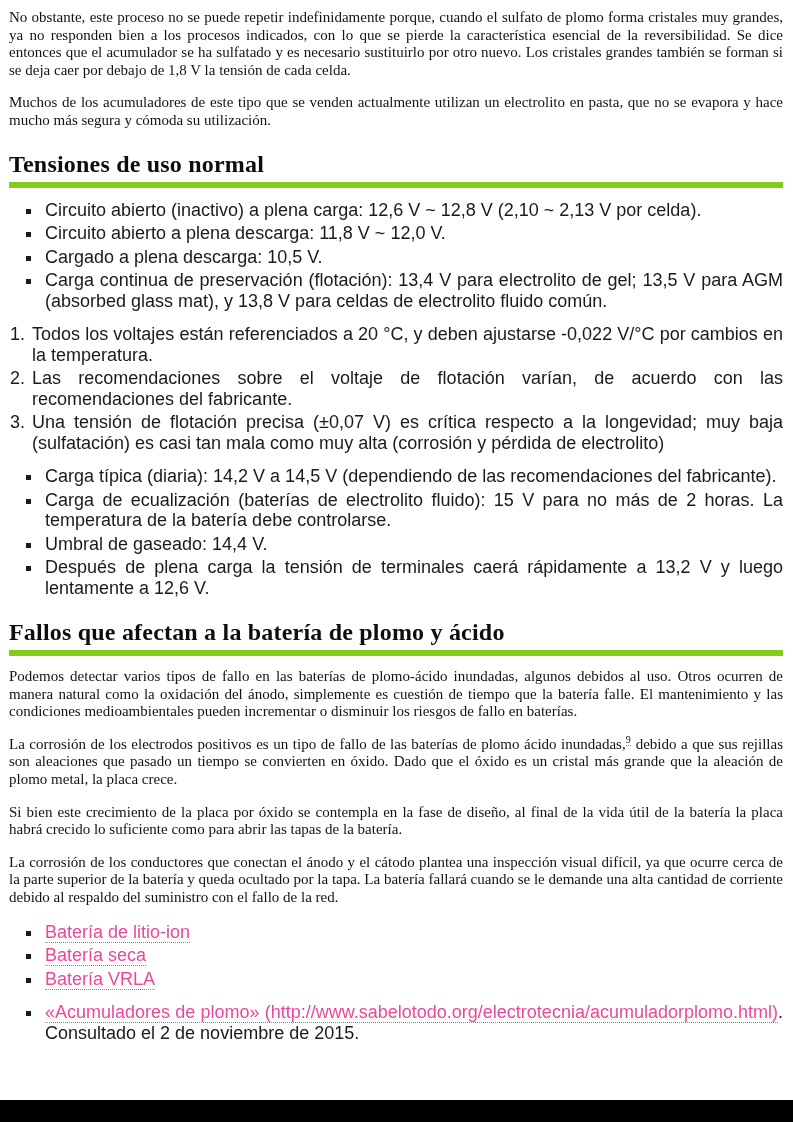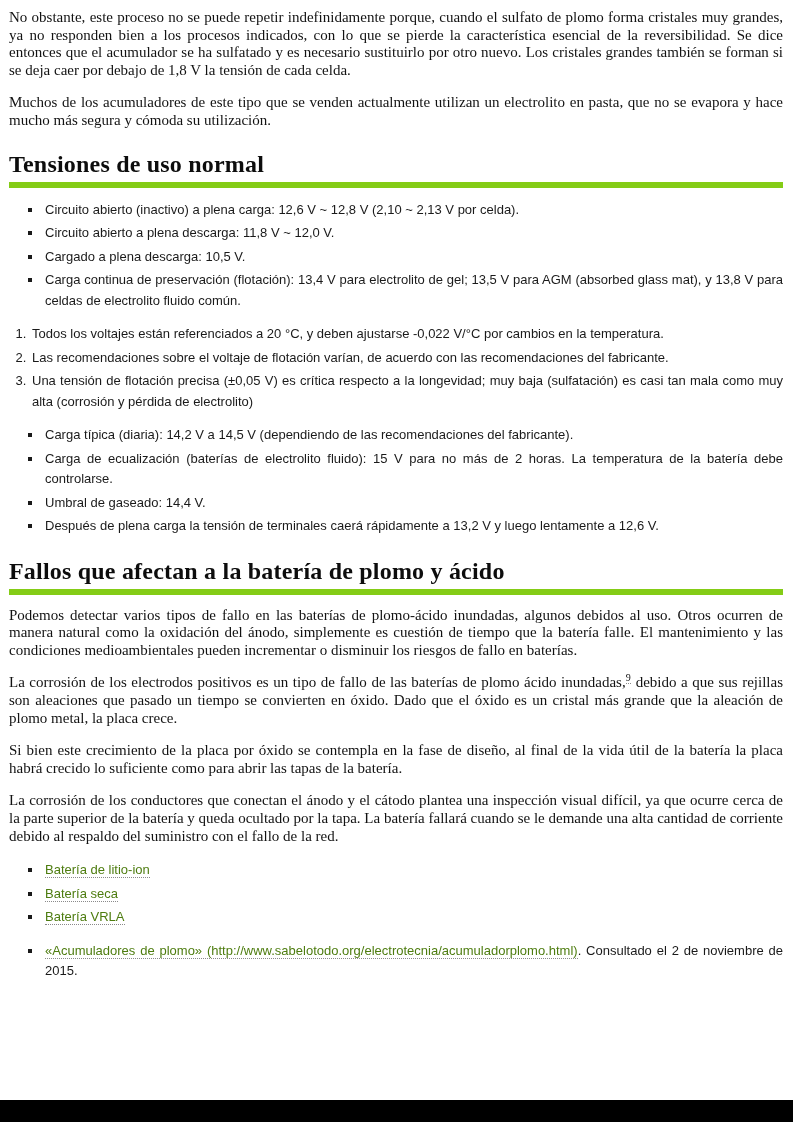--- a/index.html
+++ b/index.html
@@ -19,30 +19,30 @@
   h2.sec-head{
     font-family:"Liberation Serif","DejaVu Serif",serif;
     font-size:24px;font-weight:bold;color:#0d0d0d;
     margin:21px 0 12px 0;
     padding-bottom:4px;
     border-bottom:6px solid #84cc16;
     letter-spacing:.2px;
   }
   ul.sq-list, ol.num-list{
     font-family:"Liberation Sans","DejaVu Sans",sans-serif;
-    font-size:13px;line-height:20.5px;
+    font-size:18px;line-height:20.5px;
     color:#1a1a1a;
     margin:11px 0 13px 0;
     text-align:justify;
   }
   ul.sq-list{list-style-type:square;padding-left:34px;}
   ol.num-list{list-style-type:decimal;padding-left:21px;}
   ul.sq-list li, ol.num-list li{margin-bottom:3px;padding-left:2px;}
   a.doc-link{
-    color:#4d7c0f;text-decoration:none;
+    color:#ec4899;text-decoration:none;
     border-bottom:1px dotted #8a8a8a;
   }
   sup.ref{
     font-size:10px;line-height:0;
     border-bottom:1px dotted #8a8a8a;
     margin-right:5px;
   }
   .footer-bar{
     position:absolute;left:0;bottom:0;width:793px;height:22px;
     background:#000000;
@@ -62,21 +62,21 @@
   <ul class="sq-list">
     <li>Circuito abierto (inactivo) a plena carga: 12,6 V ~ 12,8 V (2,10 ~ 2,13 V por celda).</li>
     <li>Circuito abierto a plena descarga: 11,8 V ~ 12,0 V.</li>
     <li>Cargado a plena descarga: 10,5 V.</li>
     <li>Carga continua de preservación (flotación): 13,4 V para electrolito de gel; 13,5 V para AGM (absorbed glass mat), y 13,8 V para celdas de electrolito fluido común.</li>
   </ul>
 
   <ol class="num-list">
     <li>Todos los voltajes están referenciados a 20 °C, y deben ajustarse -0,022 V/°C por cambios en la temperatura.</li>
     <li>Las recomendaciones sobre el voltaje de flotación varían, de acuerdo con las recomendaciones del fabricante.</li>
-    <li>Una tensión de flotación precisa (±0,05 V) es crítica respecto a la longevidad; muy baja (sulfatación) es casi tan mala como muy alta (corrosión y pérdida de electrolito)</li>
+    <li>Una tensión de flotación precisa (±0,07 V) es crítica respecto a la longevidad; muy baja (sulfatación) es casi tan mala como muy alta (corrosión y pérdida de electrolito)</li>
   </ol>
 
   <ul class="sq-list">
     <li>Carga típica (diaria): 14,2 V a 14,5 V (dependiendo de las recomendaciones del fabricante).</li>
     <li>Carga de ecualización (baterías de electrolito fluido): 15 V para no más de 2 horas. La temperatura de la batería debe controlarse.</li>
     <li>Umbral de gaseado: 14,4 V.</li>
     <li>Después de plena carga la tensión de terminales caerá rápidamente a 13,2 V y luego lentamente a 12,6 V.</li>
   </ul>
 
   <h2 class="sec-head">Fallos que afectan a la batería de plomo y ácido</h2>

